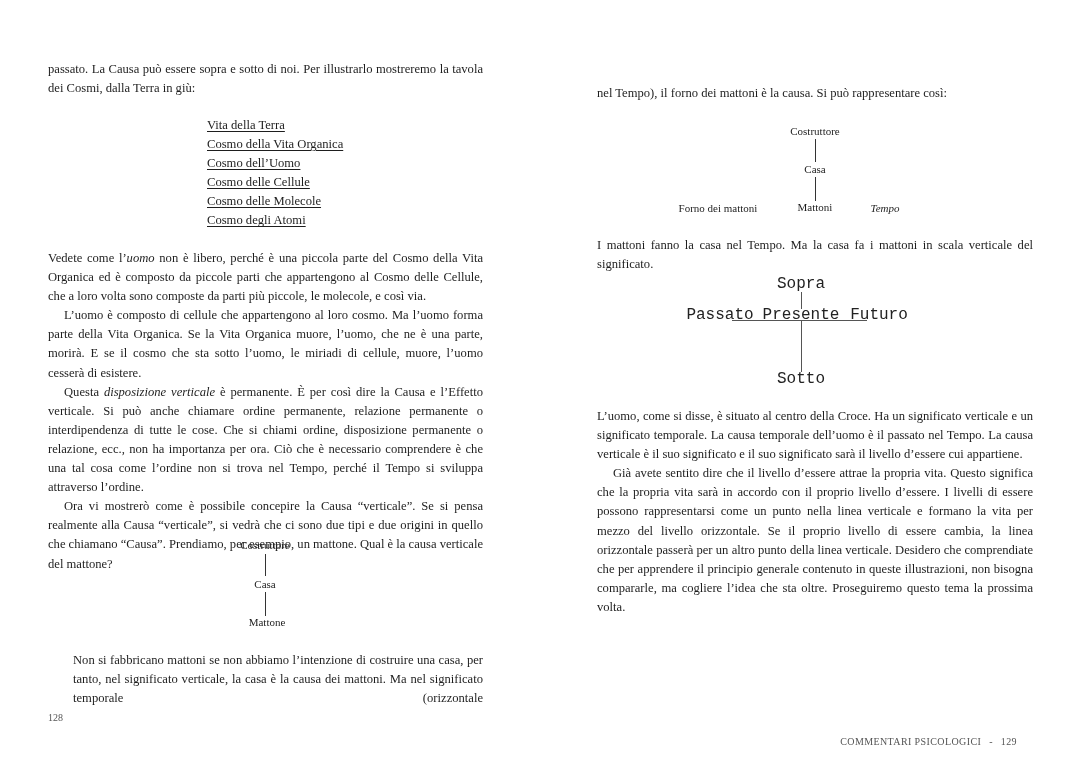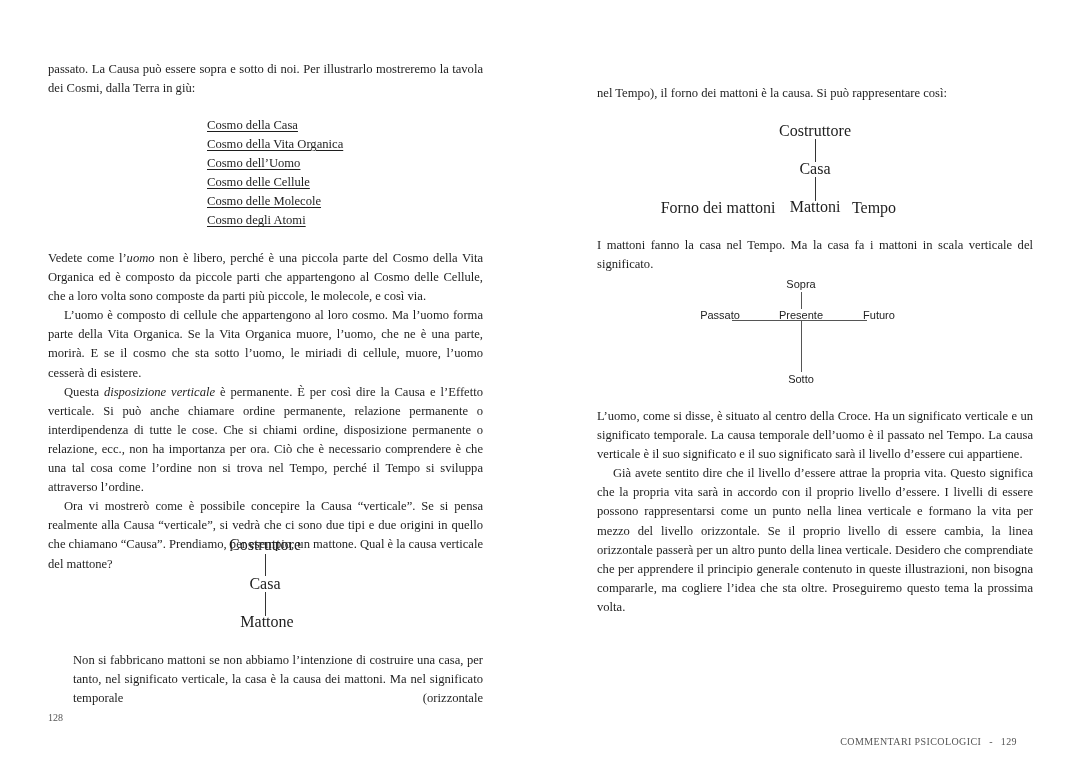--- a/index.html
+++ b/index.html
@@ -49,38 +49,38 @@
     list-style: none;
   }
   .cosmo-list li {
     text-decoration: underline;
     text-decoration-thickness: 1px;
     text-underline-offset: 2px;
   }
 
   .diag-label {
     position: absolute;
-    font-size: 16px;
+    font-size: 11px;
     line-height: 16px;
     white-space: nowrap;
     transform: translateX(-50%);
   }
   .vline {
     position: absolute;
     width: 1px;
     background: #333;
   }
   .hline {
     position: absolute;
     height: 1px;
     background: #333;
   }
   .sans {
-    font-family: Liberation Sans, sans-serif;
-    font-size: 11px;
+    font-family: Liberation Mono, monospace;
+    font-size: 16px;
     line-height: 13px;
     color: #222;
   }
 
   .folio {
     position: absolute;
     top: 712px;
     font-size: 10px;
     color: #555;
     white-space: nowrap;
@@ -91,21 +91,21 @@
 </head>
 <body>
 
 <div class="page left">
 
   <div class="block" style="top:60px;">
     <p class="last">passato. La Causa può essere sopra e sotto di noi. Per illustrarlo mostreremo la tavola dei Cosmi, dalla Terra in giù:</p>
   </div>
 
   <ul class="cosmo-list">
-    <li>Cosmo della Casa</li>
+    <li>Vita della Terra</li>
     <li>Cosmo della Vita Organica</li>
     <li>Cosmo dell’Uomo</li>
     <li>Cosmo delle Cellule</li>
     <li>Cosmo delle Molecole</li>
     <li>Cosmo degli Atomi</li>
   </ul>
 
   <div class="block" style="top:249px;">
     <p class="last"><span>Vedete come l’</span><em>uomo</em><span> non è libero, perché è una piccola parte del Cosmo della Vita Organica ed è composto da piccole parti che appartengono al Cosmo delle Cellule, che a loro volta sono composte da parti più piccole, le molecole, e così via.</span></p>
     <p class="indent last">L’uomo è composto di cellule che appartengono al loro cosmo. Ma l’uomo forma parte della Vita Organica. Se la Vita Organica muore, l’uomo, che ne è una parte, morirà. E se il cosmo che sta sotto l’uomo, le miriadi di cellule, muore, l’uomo cesserà di esistere.</p>
@@ -134,21 +134,21 @@
     <p class="last">nel Tempo), il forno dei mattoni è la causa. Si può rappresentare così:</p>
   </div>
 
   <div>
     <div class="diag-label" style="left:275px; top:99px;">Costruttore</div>
     <div class="vline" style="left:275px; top:115px; height:23px;"></div>
     <div class="diag-label" style="left:275px; top:137px;">Casa</div>
     <div class="vline" style="left:275px; top:153px; height:24px;"></div>
     <div class="diag-label" style="left:275px; top:175px;text-align:center;">Mattoni</div>
     <div class="diag-label" style="left:178px; top:176px;">Forno dei mattoni</div>
-    <div class="diag-label" style="left:334px; top:176px;">Tempo</div>
+    <div class="diag-label" style="left:345px; top:176px;font-style:italic;">Tempo</div>
   </div>
 
   <div class="block" style="top:212px;">
     <p class="last">I mattoni fanno la casa nel Tempo. Ma la casa fa i mattoni in scala verticale del significato.</p>
   </div>
 
   <div>
     <div class="diag-label sans" style="left:261px; top:254px;">Sopra</div>
     <div class="vline" style="left:261px; top:268px; height:17px; background:#555;"></div>
     <div class="diag-label sans" style="left:180px; top:285px;">Passato</div>

